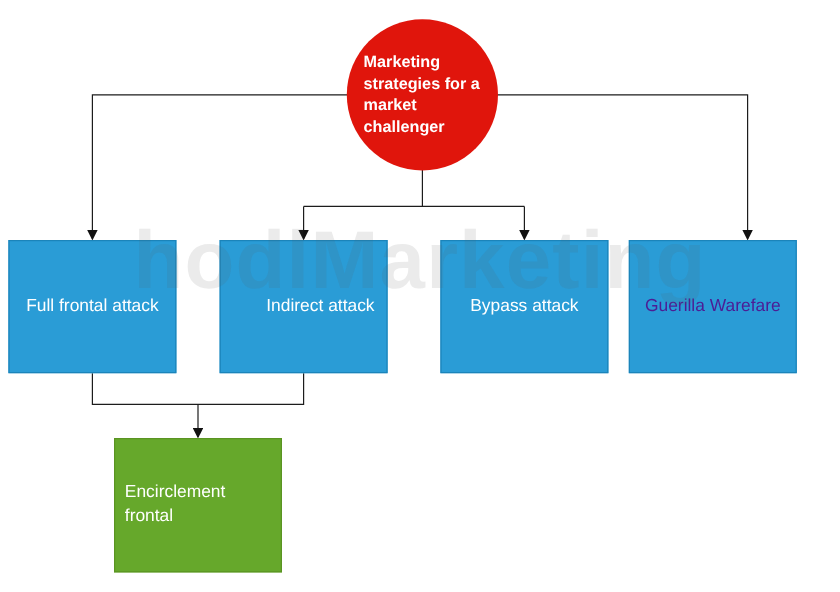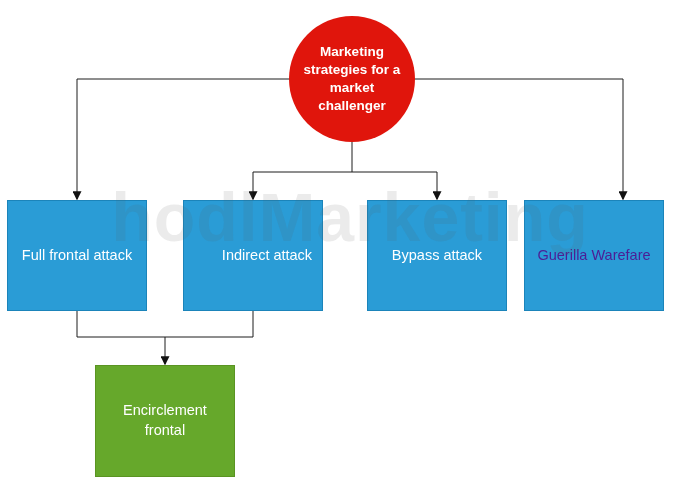--- a/index.html
+++ b/index.html
@@ -1,21 +1,21 @@
 <!DOCTYPE html>
 <html><head>
 <meta charset="utf-8">
 <style>
   html,body{margin:0;padding:0;background:#ffffff;}
   body{font-family:"Liberation Sans", sans-serif;}
   #canvas{position:relative;width:700px;height:493px;background:#ffffff;overflow:hidden;}
   #edge-svg{position:absolute;left:0;top:0;z-index:1;}
   #nodes{position:absolute;left:0;top:0;width:100%;height:100%;z-index:2;}
   .node{position:absolute;display:flex;align-items:center;justify-content:center;
-        text-align:center;color:#ffffff;font-size:14.5px;line-height:1.35;
+        color:#ffffff;font-size:14.5px;line-height:1.35;
         box-sizing:border-box;}
   .node.circle{border-radius:50%;font-size:13.5px;font-weight:700;padding:10px 14px;}
   .node.rect{padding:4px 8px;}
   .watermark{position:absolute;left:0;right:0;top:178px;z-index:3;text-align:center;
              pointer-events:none;font-weight:700;}
   .wm1{font-size:68px;letter-spacing:1px;color:rgba(90,90,90,0.12);}
   .wm2{font-size:29px;margin-top:6px;color:rgba(125,125,125,0.16);}
   .wm-dash{color:rgba(235,90,70,0.40);}
 </style>
 </head>

